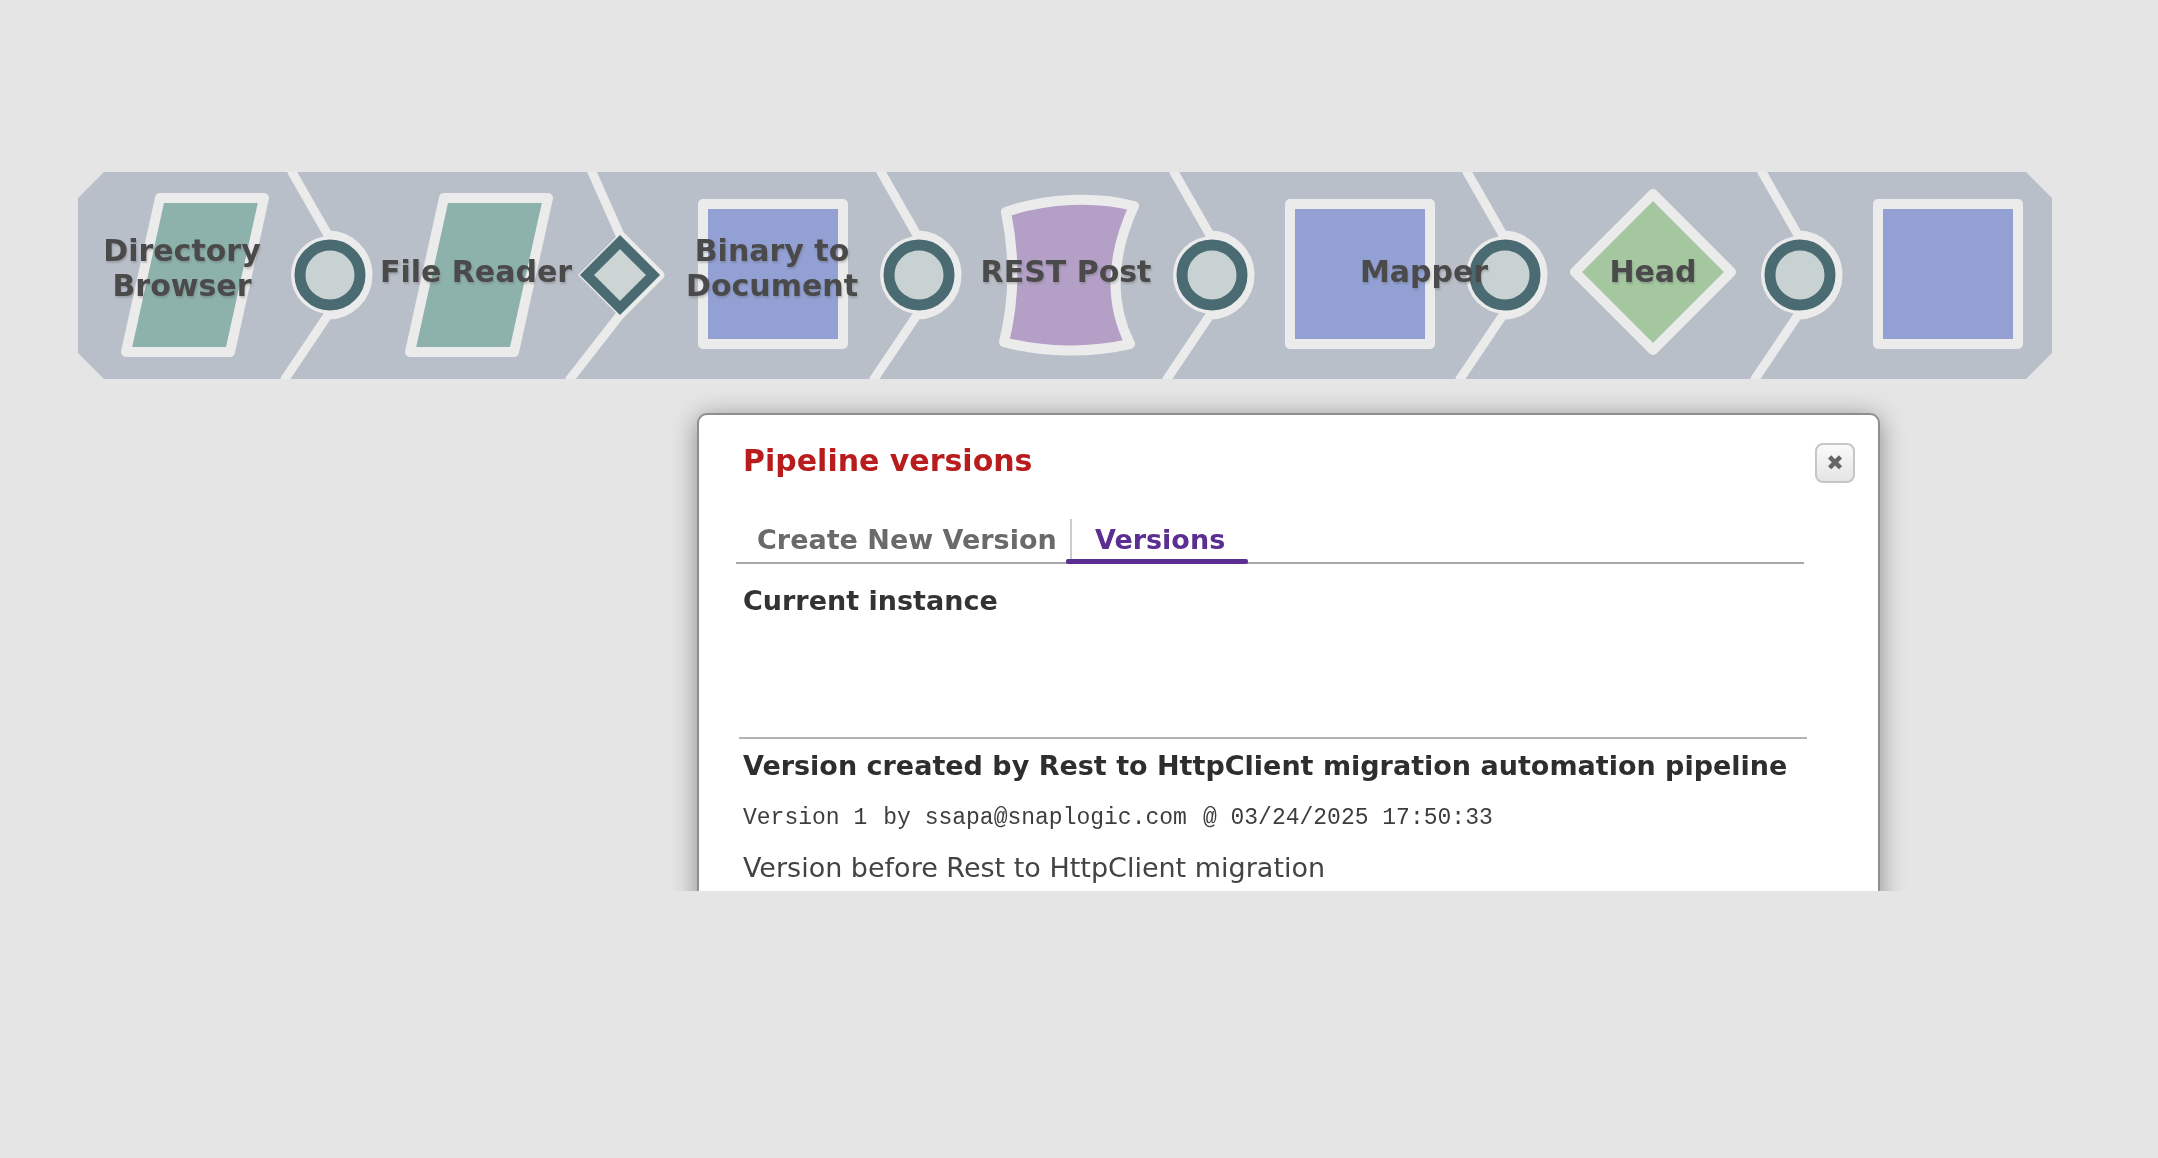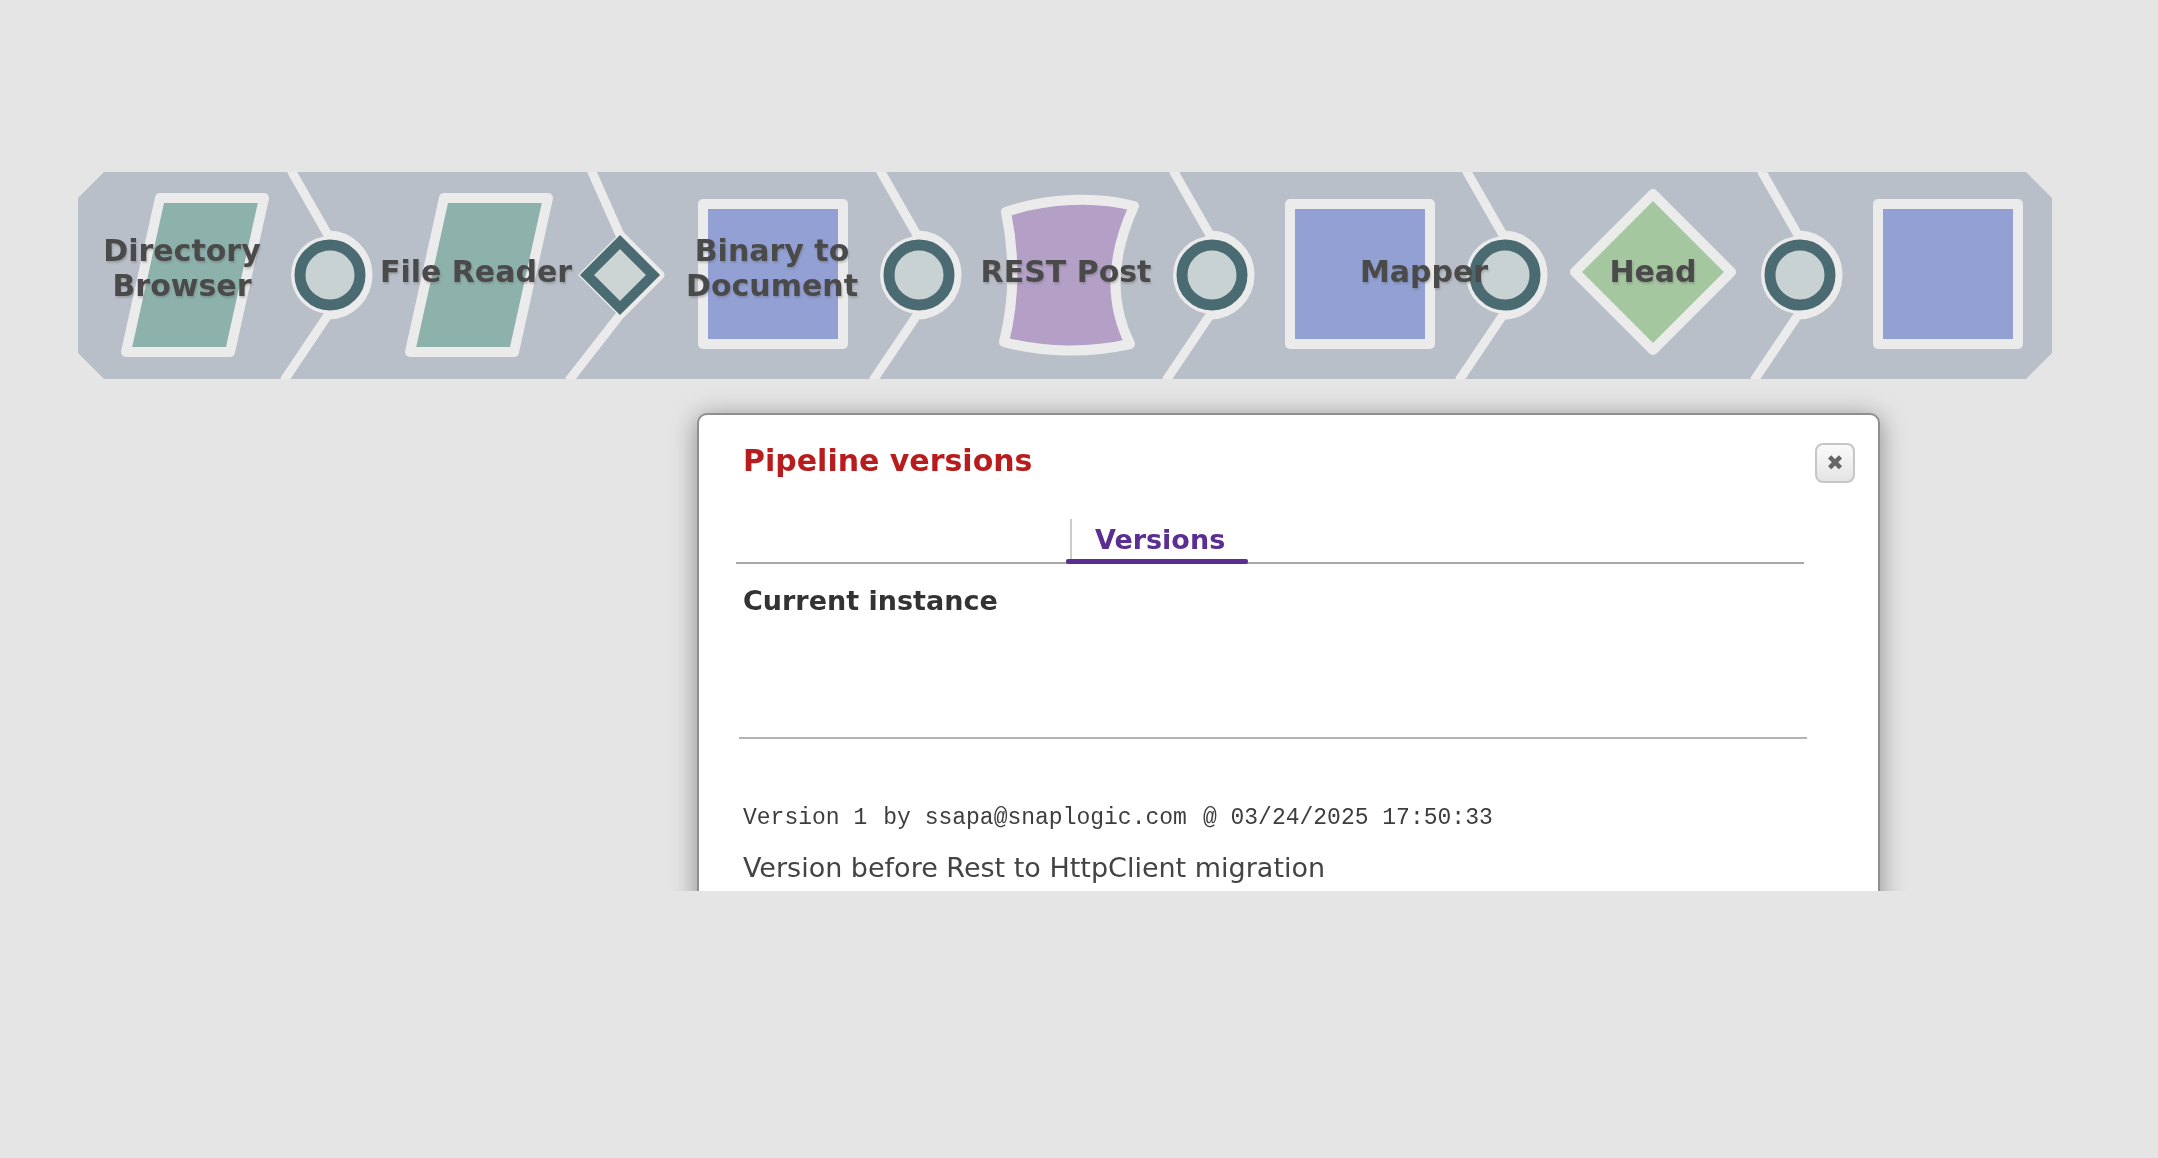--- a/index.html
+++ b/index.html
@@ -127,29 +127,31 @@
   <div class="snap-label" style="left:1424px;top:272px;width:240px;">Mapper</div>
   <div class="snap-label" style="left:1653px;top:272px;width:240px;">Head</div>
 
   <div class="dialog">
     <div class="dialog-title">Pipeline versions</div>
     <div class="close-btn">
       <span>✖</span>
     </div>
 
     <div class="tabs-row">
+      <div class="tab tab-create">Create New Version</div>
       <div class="tab-vline"></div>
       <div class="tab tab-versions">Versions</div>
     </div>
     <div class="tabs-hr"></div>
     <div class="tab-underline"></div>
 
     <div class="current-instance">Current instance</div>
     <div class="div1"></div>
 
+    <div class="ver-title">Version created by Rest to HttpClient migration automation pipeline</div>
     <div class="ver-meta">
       <span>Version 1</span><span>by ssapa@snaplogic.com</span><span>@ 03/24/2025 17:50:33</span>
     </div>
     <div class="ver-desc">Version before Rest to HttpClient migration</div>
 
     <div class="btn-row">
       <button class="action-btn">Open</button>
       <button class="action-btn">Revert</button>
     </div>
 

